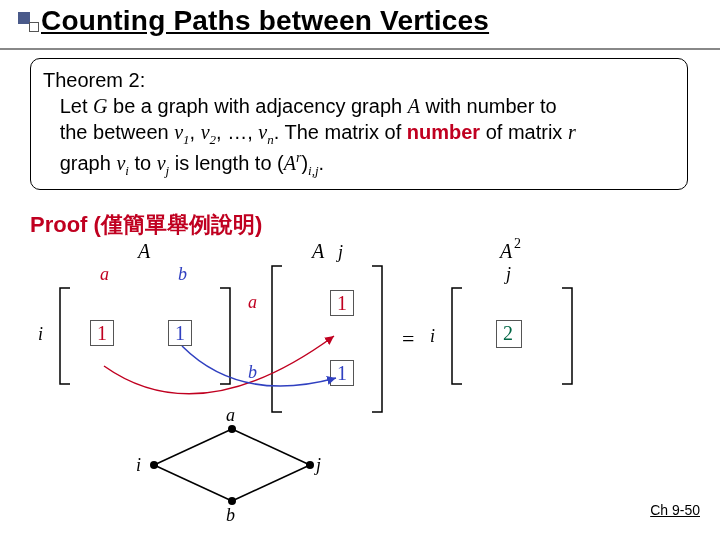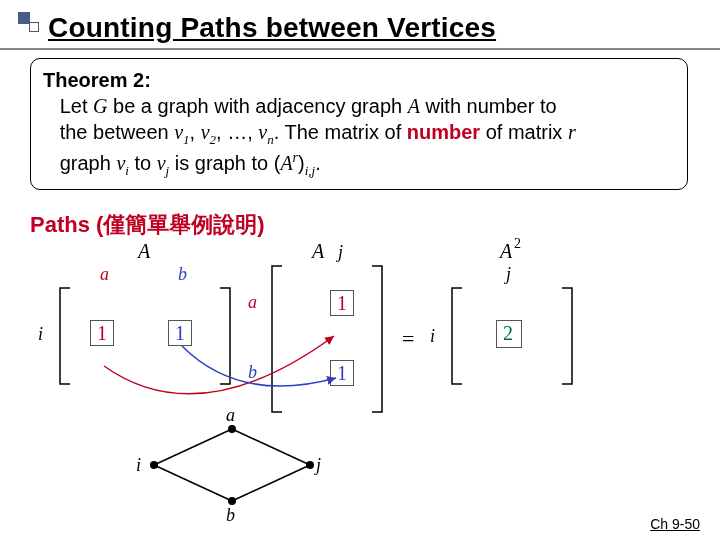--- a/index.html
+++ b/index.html
@@ -7,31 +7,31 @@
   body {
     width:720px; height:540px;
     font-family: Arial, "Microsoft JhengHei", sans-serif;
     background:#fff; color:#000;
     position:relative;
   }
   .bullet-box { position:absolute; left:18px; top:12px; width:20px; height:22px; }
   .bullet-blue { position:absolute; left:0; top:0; width:12px; height:12px; background:#4a5a8a; }
   .bullet-white { position:absolute; left:11px; top:10px; width:10px; height:10px; background:#fff; border:1px solid #555; }
   h1.title {
-    position:absolute; left:40px; top:4px; margin:8px;
+    position:absolute; left:40px; top:4px; margin:1px;
     font-size:28px; font-weight:bold; text-decoration:underline;
     letter-spacing:0.2px;
   }
   .rule { position:absolute; left:0; top:48px; width:720px; height:2px; background:#888; }
   .theorem-box {
     position:absolute; left:30px; top:58px; width:658px;
     border:1.5px solid #000; border-radius:10px;
     padding:8px 12px 10px 12px; font-size:20px; line-height:1.3;
   }
-  .theorem-box .thm-head { font-weight:bold; }
+  .theorem-box .thm-head { font-weight:normal; }
   .it { font-family:"Times New Roman", serif; font-style:italic; }
   .walks { color:#c00020; font-weight:bold; }
   sub { font-size:0.65em; font-style:italic; font-family:"Times New Roman",serif; }
   sup { font-size:0.7em; }
   .proof-head {
     position:absolute; left:30px; top:210px;
     font-size:22px; font-weight:bold; color:#c00020;
   }
   
   .stage { position:absolute; left:30px; top:244px; width:660px; height:280px; }
@@ -41,41 +41,41 @@
   .red { color:#c00020; }
   .blue { color:#3040c0; }
   .bracket { position:absolute; }
   .bracket svg { display:block; }
   .cell { position:absolute; font-family:"Times New Roman",serif; font-size:20px; }
   .eq { position:absolute; font-family:"Times New Roman",serif; font-size:22px; }
   
   .graph { position:absolute; left:120px; top:175px; width:200px; height:110px; }
   .node { position:absolute; width:8px; height:8px; border-radius:50%; background:#000; }
   .glabel { position:absolute; font-family:"Times New Roman",serif; font-style:italic; font-size:18px; }
-  .footer { position:absolute; right:20px; bottom:8px; font-size:14px; font-family:Arial,sans-serif; text-decoration:underline;text-align:right; }
+  .footer { position:absolute; right:20px; bottom:22px; font-size:14px; font-family:Arial,sans-serif; text-decoration:underline;text-align:right; }
 </style>
 </head>
 <body>
 
 <div class="bullet-box">
   <div class="bullet-blue"></div>
   <div class="bullet-white"></div>
 </div>
 
 <h1 class="title">Counting Paths between Vertices</h1>
 <div class="rule"></div>
 
 <div class="theorem-box">
   <span class="thm-head">Theorem 2:</span><br>
   &nbsp;&nbsp;&nbsp;<span>Let </span><span class="it">G</span><span> be a graph with adjacency graph </span><span class="it">A</span><span> with number to </span><br>
   &nbsp;&nbsp;&nbsp;<span>the between </span><span class="it">v</span><sub>1</sub><span>, </span><span class="it">v</span><sub>2</sub><span>, …, </span><span class="it">v</span><sub>n</sub><span>. The matrix of </span><span class="walks">number</span><span> of matrix </span><span class="it">r</span><br>
-  &nbsp;&nbsp;&nbsp;<span>graph </span><span class="it">v</span><sub>i</sub><span> to </span><span class="it">v</span><sub>j</sub><span> is graph to (</span><span class="it">A</span><sup class="it">r</sup><span>)</span><sub>i,j</sub><span>.</span>
+  &nbsp;&nbsp;&nbsp;<span>graph </span><span class="it">v</span><sub>i</sub><span> to </span><span class="it">v</span><sub>j</sub><span> is length to (</span><span class="it">A</span><sup class="it">r</sup><span>)</span><sub>i,j</sub><span>.</span>
 </div>
 
-<div class="proof-head">Paths (僅簡單舉例說明)</div>
+<div class="proof-head">Proof (僅簡單舉例說明)</div>
 
 <div class="stage">
 
   <span class="mlabel" style="left:108px; top:-4px;">A</span>
 
   <span class="rowcol red" style="left:70px; top:20px;">a</span>
   <span class="rowcol blue" style="left:148px; top:20px;">b</span>
 
   <span class="rowcol" style="left:8px; top:80px;">i</span>
 

